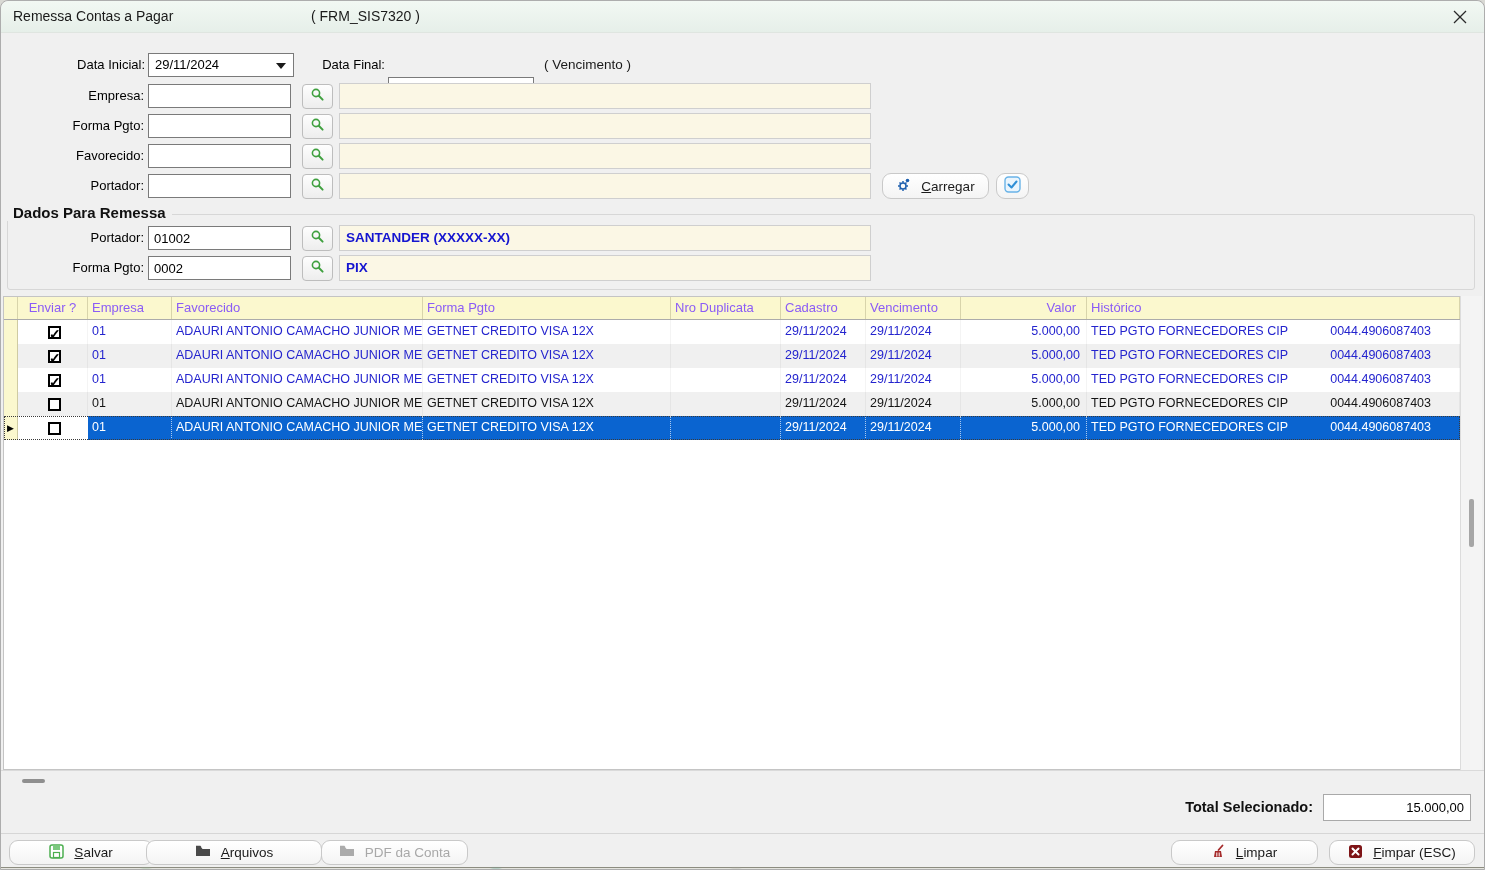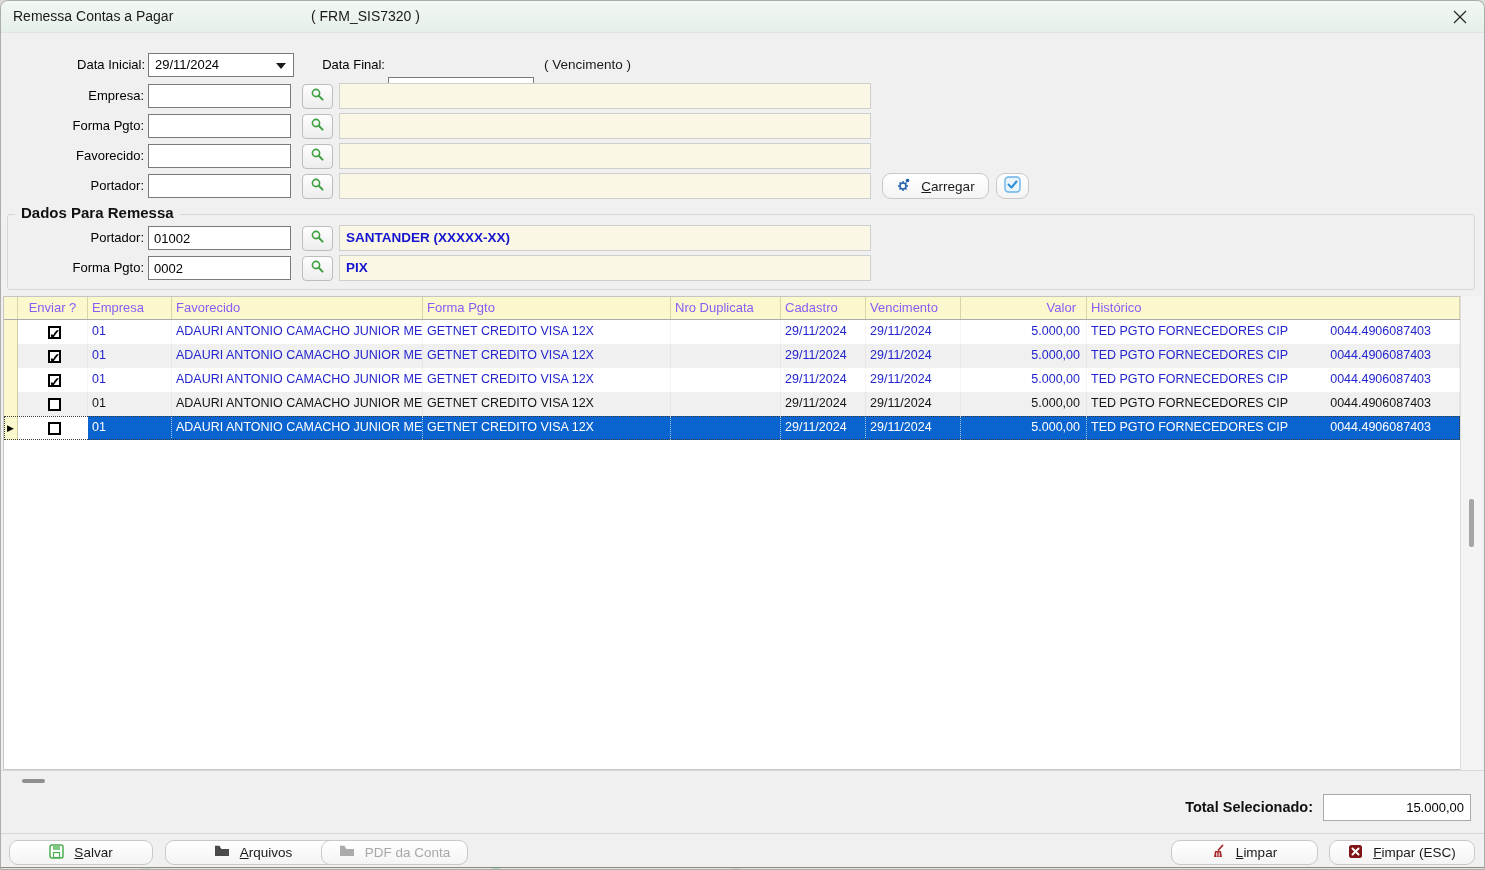--- a/index.html
+++ b/index.html
@@ -31,21 +31,21 @@
            padding-left:6px; overflow:hidden; white-space:nowrap; }
   .cream.bluebold { color:#1515D0; font-weight:bold; font-size:13.5px; }
   .pillbtn { background:linear-gradient(#ffffff,#f4f4f4); border:1px solid #c9c9c9; border-radius:9px;
              font-size:13.5px; color:#1a1a1a; display:flex; align-items:center; justify-content:center;
              gap:10px; cursor:pointer; font-family:"Liberation Sans", sans-serif; }
   .pillbtn:disabled, .pillbtn.disabled { color:#a8a8a8; }
 
   
   .groupbox { position:absolute; left:6px; top:213px; width:1468px; height:76px;
               border:1px solid #d7d7d7; border-radius:3px; }
-  .legend { position:absolute; left:14px; top:203px; background:#F0F0F0; padding:0 6px;
+  .legend { position:absolute; left:6px; top:203px; background:#F0F0F0; padding:0 6px;
             font-size:15px; font-weight:bold; color:#111; }
 
   
   .grid { position:absolute; left:2px; top:295px; width:1457px; height:474px; background:#fff;
           border:1px solid #c4c4c4; border-right:none; }
   .ghead { display:flex; height:23px; border-bottom:1px solid #ababab; }
   .hcell { background:#FBF8CE; border-right:1px solid #d8d4ab; font-size:13px; color:#8b5cf6;
            line-height:22px; padding-left:4px; overflow:hidden; white-space:nowrap; }
   .hcell.center { text-align:center; padding-left:0; }
   .hcell.right { text-align:right; padding-right:10px; padding-left:0; }
@@ -315,21 +315,21 @@
 
   <div class="btnbar">
     <button class="pillbtn" style="left:8px;width:144px;">
       <span><svg width="15" height="15" viewBox="0 0 15 15">
             <rect x="1" y="1" width="13" height="13" rx="2" fill="#fff" stroke="#4CAF50" stroke-width="1.5"></rect>
             <rect x="4" y="1.5" width="7" height="4.5" fill="#7CC97F"></rect>
             <rect x="4.5" y="8.5" width="6" height="5" fill="none" stroke="#4CAF50" stroke-width="1.2"></rect>
           </svg></span>
       <span><u>S</u><span>alvar</span></span>
     </button>
-    <button class="pillbtn" style="left:164px;width:176px;">
+    <button class="pillbtn" style="left:145px;width:176px;">
       <span><svg width="16" height="14" viewBox="0 0 16 14">
             <path d="M1 3 h5 l1.5 2 H15 v7 H1 z" fill="#4a4a4a"></path>
             <path d="M1 3 v-1.2 h4.4 l1 1.2 z" fill="#4a4a4a"></path>
           </svg></span>
       <span><u>A</u><span>rquivos</span></span>
     </button>
     <button class="pillbtn disabled" style="left:320px;width:147px;" disabled="">
       <span><svg width="16" height="14" viewBox="0 0 16 14">
             <path d="M1 3 h5 l1.5 2 H15 v7 H1 z" fill="#ababab"></path>
             <path d="M1 3 v-1.2 h4.4 l1 1.2 z" fill="#ababab"></path>

